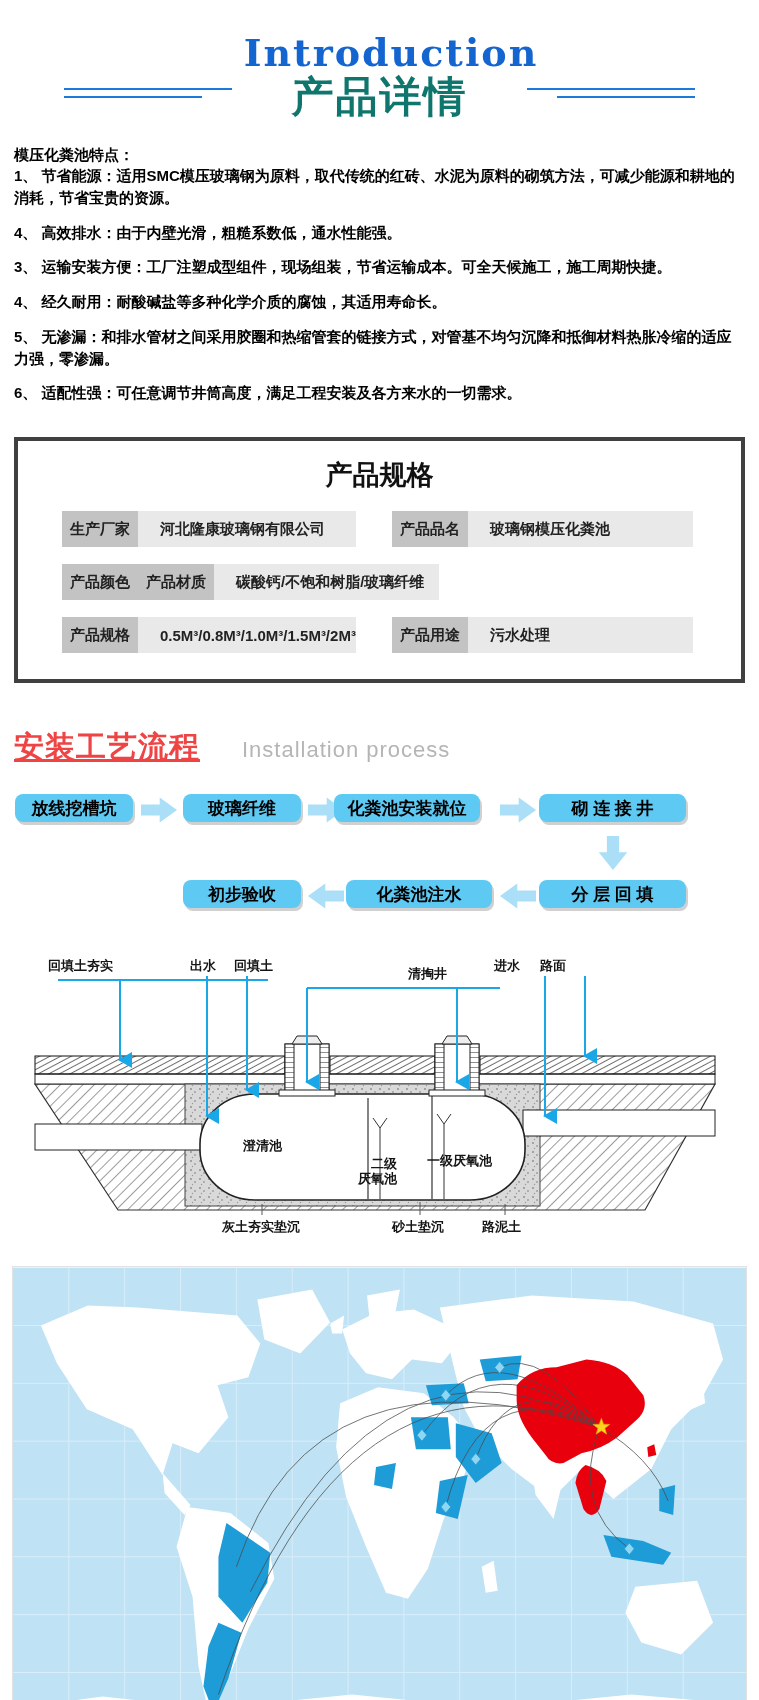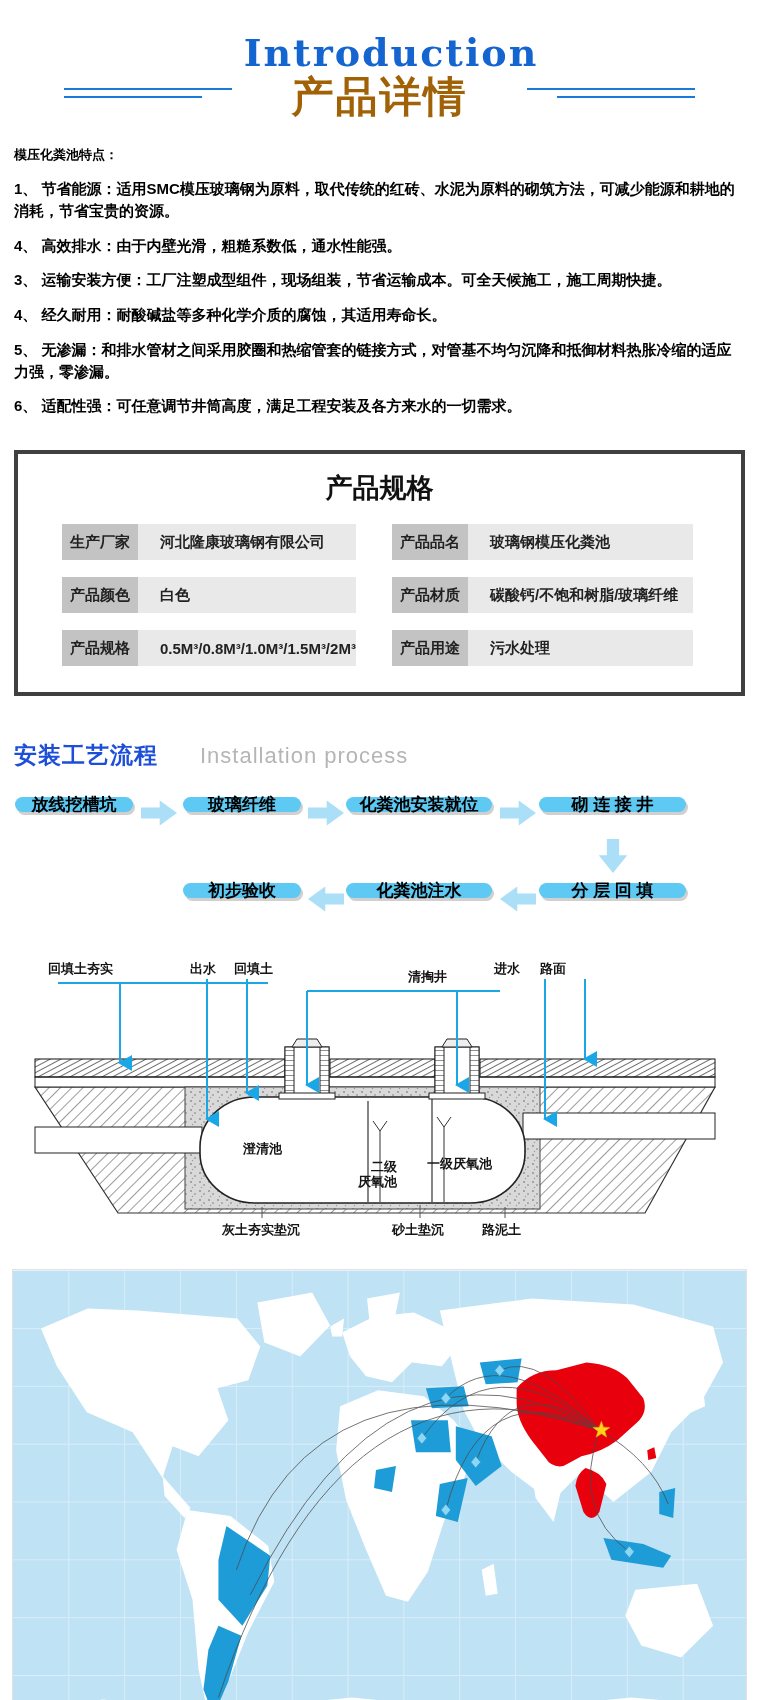--- a/index.html
+++ b/index.html
@@ -2,52 +2,52 @@
 <html><head>
 <meta charset="utf-8">
 <style>
   * { margin:0; padding:0; box-sizing:border-box; }
   body { background:#ffffff; font-family:"Liberation Sans", sans-serif; }
   .page { width:759px; margin:0 auto; background:#fff; position:relative; }
 
   
   .hdr { position:relative; height:140px; text-align:center; padding-top:34px; }
   .hdr-en { font-family:"DejaVu Serif", serif; font-size:38px; font-weight:bold; color:#1565d0; letter-spacing:2px; line-height:1.0;padding-left:23px; }
-  .hdr-zh { font-size:42px; font-weight:bold; color:#a16207; letter-spacing:2px; line-height:1.2; }
+  .hdr-zh { font-size:42px; font-weight:bold; color:#0f766e; letter-spacing:2px; line-height:1.2; }
   .hline { position:absolute; top:88px; width:168px; height:12px; }
   .hline .l1 { position:absolute; top:0; left:0; right:0; height:2px; background:#1a7ad9; }
   .hline .l2 { position:absolute; top:8px; left:0; width:82%; height:1.5px; background:#1a7ad9; }
   .hline.left { left:64px; }
   .hline.right { right:64px; }
   .hline.right .l2 { left:auto; right:0; }
 
   
   .features { padding:6px 14px 10px 14px; color:#000; }
-  .feat-head { font-size:13px; font-weight:700; margin-bottom:14px; }
+  .feat-head { font-size:15px; font-weight:700; }
   .feat { font-size:15px; font-weight:600; line-height:1.45; margin-bottom:13px; }
 
   
   .spec-box { margin:10px 14px 26px 14px; border:4px solid #404040; padding:16px 0 26px 0; }
   .spec-title { text-align:center; font-size:27px; font-weight:800; color:#111; margin-bottom:18px; }
   .spec-row { display:flex; margin:0 44px 17px 44px; height:36px; }
   .spec-row:last-child { margin-bottom:0; }
   .cell { display:flex; align-items:center; font-size:15px; font-weight:700; color:#222; }
   .cell.lab { width:76px; background:#c3c3c3; justify-content:center; }
   .cell.val { background:#e9e9e9; padding-left:22px; }
   .cell.v1 { width:218px; margin-right:36px; }
   .cell.v2 { width:225px; }
 
   
   .proc-head { padding:18px 14px 4px 14px; display:flex; align-items:baseline; }
-  .proc-zh { font-size:23px; font-weight:800; color:#1d4ed8; letter-spacing:1px; }
+  .proc-zh { font-size:30px; font-weight:800; color:#ef4444; letter-spacing:1px;text-decoration:underline; }
   .proc-en { font-size:22px; color:#b5b5b5; margin-left:42px; letter-spacing:1px; }
 
   
   .flow { position:relative; height:160px; margin-top:14px; }
-  .fbox { position:absolute; height:15px; background:#5ec9f2; border-radius:8px;
+  .fbox { position:absolute; height:28px; background:#5ec9f2; border-radius:8px;
           display:flex; align-items:center; justify-content:center;
           font-size:17px; font-weight:800; color:#000; white-space:pre;
           box-shadow:2px 3px 0 rgba(150,150,150,.45); }
   .arr { position:absolute; background:#abdff8; filter:drop-shadow(2px 2px 0 rgba(150,150,150,.4)); }
   .arr.r { width:36px; height:30px; clip-path:polygon(0 32%,52% 32%,52% 8%,100% 50%,52% 92%,52% 68%,0 68%); }
   .arr.l { width:36px; height:30px; clip-path:polygon(100% 32%,48% 32%,48% 8%,0 50%,48% 92%,48% 68%,100% 68%); }
   .arr.d { width:34px; height:34px; clip-path:polygon(32% 0,68% 0,68% 48%,92% 48%,50% 100%,8% 48%,32% 48%); }
 
   
   .diagram { position:relative; height:300px; margin-top:6px; }
@@ -89,21 +89,20 @@
   <div class="spec-box">
     <div class="spec-title">产品规格</div>
     <div class="spec-row">
       <div class="cell lab">生产厂家</div>
       <div class="cell val v1">河北隆康玻璃钢有限公司</div>
       <div class="cell lab">产品品名</div>
       <div class="cell val v2">玻璃钢模压化粪池</div>
     </div>
     <div class="spec-row">
       <div class="cell lab">产品颜色</div>
-      <div class="cell val v1">白色</div>
       <div class="cell lab">产品材质</div>
       <div class="cell val v2">碳酸钙/不饱和树脂/玻璃纤维</div>
     </div>
     <div class="spec-row">
       <div class="cell lab">产品规格</div>
       <div class="cell val v1">0.5M³/0.8M³/1.0M³/1.5M³/2M³</div>
       <div class="cell lab">产品用途</div>
       <div class="cell val v2">污水处理</div>
     </div>
   </div>
@@ -111,21 +110,21 @@
   <div class="proc-head">
     <div class="proc-zh">安装工艺流程</div>
     <div class="proc-en">Installation process</div>
   </div>
 
   <div class="flow">
     <div class="fbox" style="left:15px;top:8px;width:118px">放线挖槽坑</div>
     <div class="arr r" style="left:141px;top:9px"></div>
     <div class="fbox" style="left:183px;top:8px;width:118px">玻璃纤维</div>
     <div class="arr r" style="left:308px;top:9px"></div>
-    <div class="fbox" style="left:346px;top:8px;width:146px">化粪池安装就位</div>
+    <div class="fbox" style="left:334px;top:8px;width:146px">化粪池安装就位</div>
     <div class="arr r" style="left:500px;top:9px"></div>
     <div class="fbox" style="left:539px;top:8px;width:147px">砌 连 接 井</div>
     <div class="arr d" style="left:596px;top:50px"></div>
     <div class="fbox" style="left:183px;top:94px;width:118px">初步验收</div>
     <div class="arr l" style="left:308px;top:95px"></div>
     <div class="fbox" style="left:346px;top:94px;width:146px">化粪池注水</div>
     <div class="arr l" style="left:500px;top:95px"></div>
     <div class="fbox" style="left:539px;top:94px;width:147px">分 层 回 填</div>
   </div>
 

